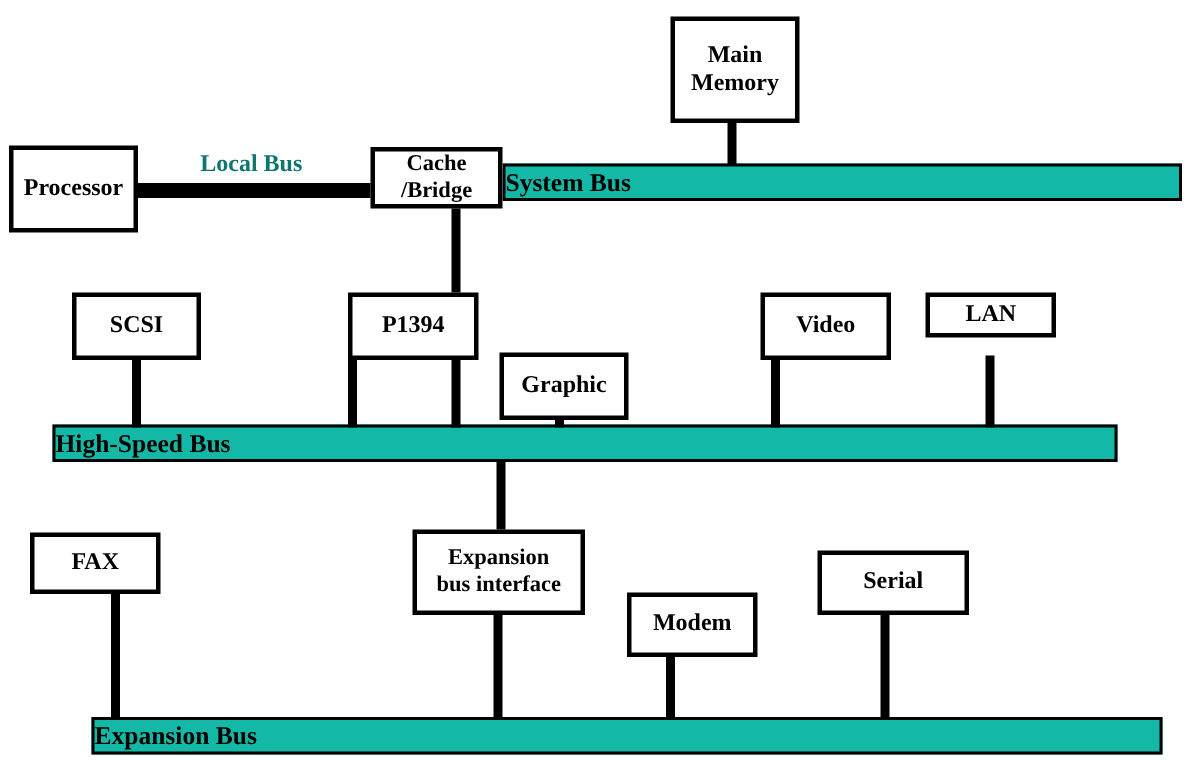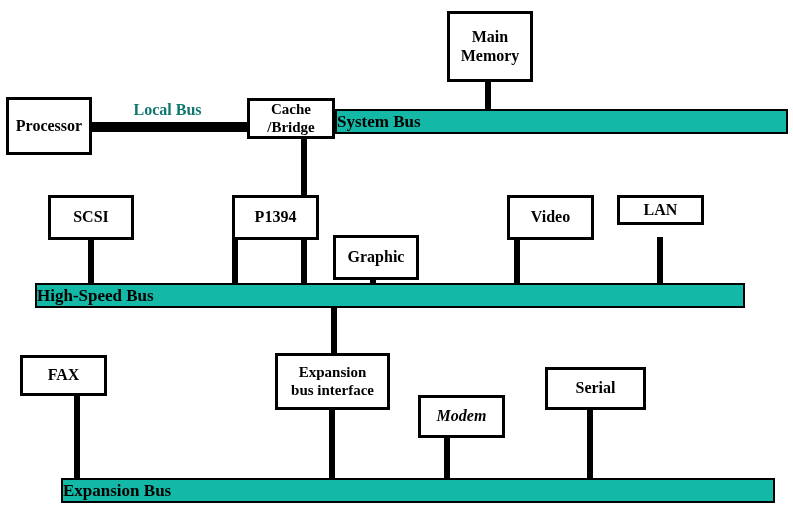--- a/index.html
+++ b/index.html
@@ -68,21 +68,21 @@
   #node-processor            { left: 6px;   top: 97px;  width: 86px;  height: 58px; }
   #node-cache-bridge         { left: 247px; top: 98px;  width: 88px;  height: 41px; font-size: 15px; }
   #node-main-memory          { left: 447px; top: 11px;  width: 86px;  height: 71px; }
   #node-scsi                 { left: 48px;  top: 195px; width: 86px;  height: 45px; }
   #node-p1394                { left: 190px; top: 195px; width: 87px;  height: 45px; margin-left: 42px; }
   #node-graphic              { left: 333px; top: 195px; width: 86px;  height: 45px; margin-top: 40px; }
   #node-video                { left: 475px; top: 195px; width: 87px;  height: 45px; margin-left: 32px; }
   #node-lan                  { left: 617px; top: 195px; width: 87px;  height: 30px; }
   #node-fax                  { left: 20px;  top: 355px; width: 87px;  height: 41px; }
   #node-expansion-interface  { left: 275px; top: 353px; width: 115px; height: 57px; font-size: 15px; }
-  #node-modem                { left: 418px; top: 395px; width: 87px;  height: 43px; font-style: italic; }
+  #node-modem                { left: 418px; top: 395px; width: 87px;  height: 43px; }
   #node-serial               { left: 545px; top: 367px; width: 101px; height: 43px; }
 
   
   #bus-system     { left: 335px; top: 109px; width: 453px; height: 25px; }
   #bus-high-speed { left: 35px;  top: 283px; width: 710px; height: 25px; }
   #bus-expansion  { left: 33px;  top: 478px; width: 714px; height: 25px; margin-left: 28px; }
 
   
   #conn-main-memory  { left: 485px; top: 78px;  height: 32px; }
   #conn-cache-bridge { left: 301px; top: 136px; height: 149px; }

